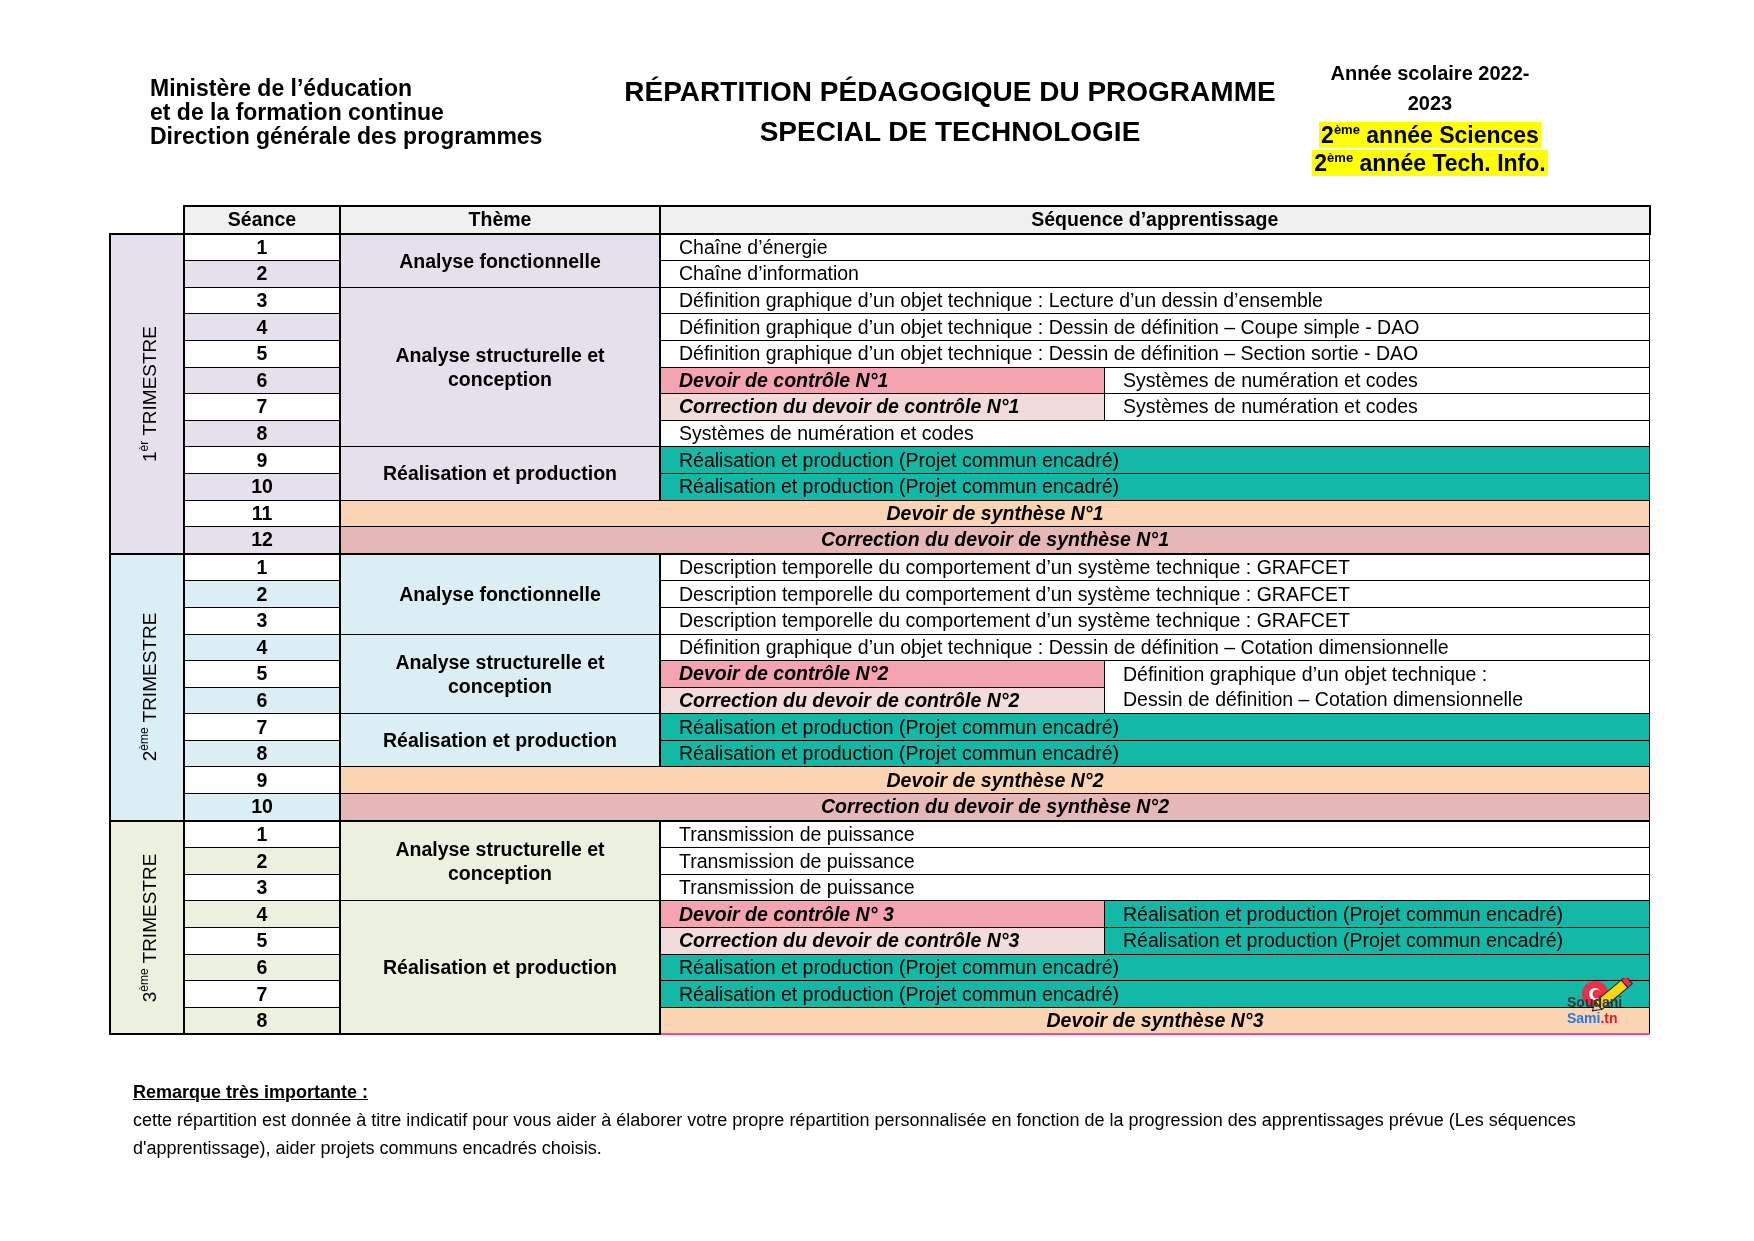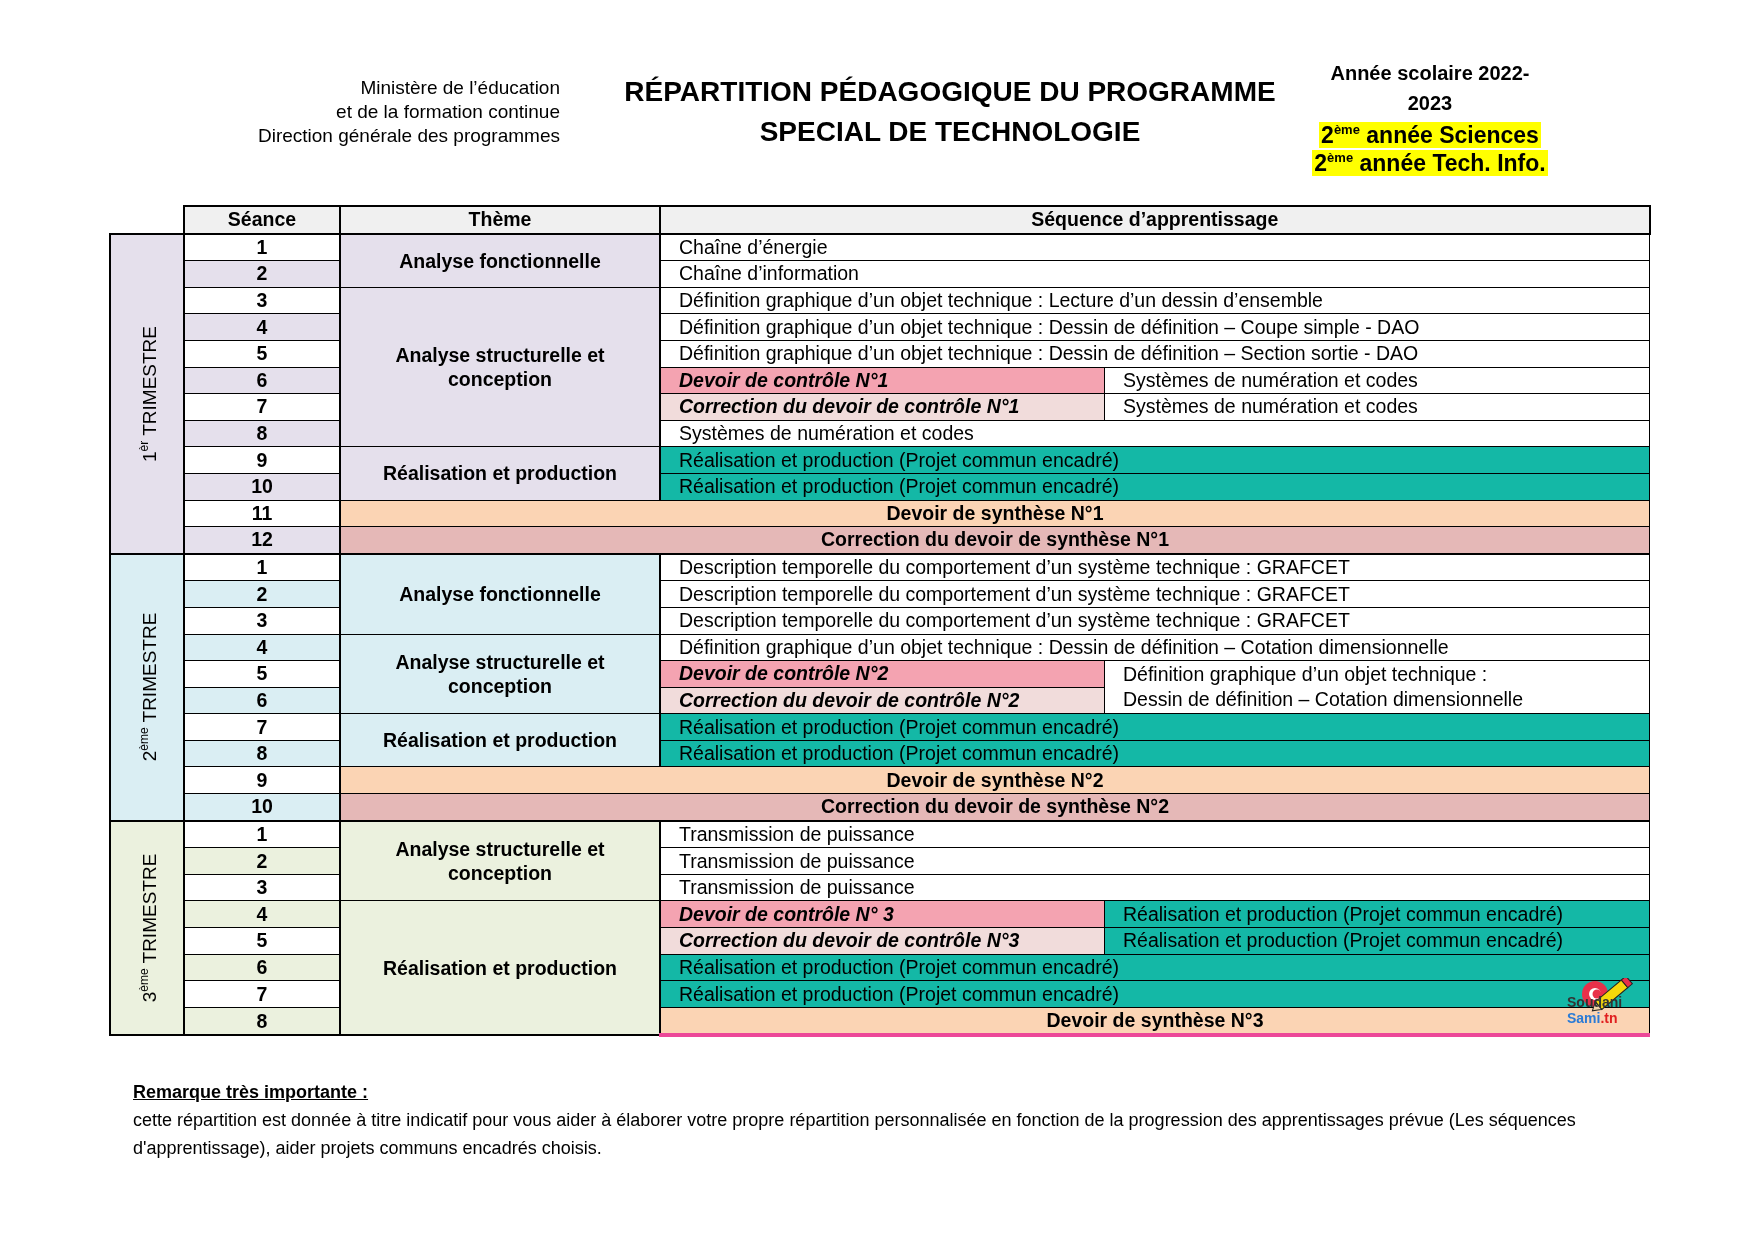--- a/index.html
+++ b/index.html
@@ -1,34 +1,34 @@
 <!DOCTYPE html>
 <html><head>
 <meta charset="utf-8">
 <style>
   html,body{margin:0;padding:0;background:#fff;}
   body{width:1754px;height:1241px;position:relative;overflow:hidden;font-family:"Liberation Sans",sans-serif;color:#000;}
-  .hdr-left{position:absolute;left:150px;top:76px;width:410px;text-align:right;font-weight:normal;font-size:19px;line-height:24px;}
+  .hdr-left{position:absolute;left:150px;top:76px;width:410px;text-align:left;font-weight:bold;font-size:23px;line-height:24px;}
   .hdr-title{position:absolute;left:600px;top:72px;width:700px;text-align:center;font-weight:bold;font-size:28px;line-height:40px;}
   .hdr-right{position:absolute;left:1310px;top:58px;width:240px;text-align:center;font-weight:bold;}
   .hdr-right .year{font-size:20px;line-height:30px;}
   .hdr-right .lvl{font-size:23px;line-height:24px;}
   .hl{background:#ffff00;padding:0 2px;}
   .hl sup{font-size:13px;}
 
   table.main{position:absolute;left:109px;top:205px;border-collapse:collapse;table-layout:fixed;font-size:19.5px;}
   table.main td, table.main th{border:1px solid #000;padding:0;height:25.6px;line-height:25px;overflow:hidden;white-space:nowrap;}
   table.main th{background:#f0f0f0;font-weight:bold;border:2px solid #000;}
   .c-tri{width:72px;border:2px solid #000 !important;position:relative;}
   .c-sea{width:154px;text-align:center;font-weight:bold;border-left:2px solid #000 !important;border-right:2px solid #000 !important;}
   .c-theme{width:318px;text-align:center;font-weight:bold;white-space:normal !important;line-height:24px !important;border-right:2px solid #000 !important;}
   .c-seq{padding-left:18px !important;}
   .c-seq-a{width:425px;}
   .c-seq-b{padding-left:18px !important;}
-  .c-span{text-align:center;font-weight:bold;}
+  .c-span{text-align:center;font-weight:bold;font-style:italic;}
   .ctrl{background:#f4a3b1;font-weight:bold;font-style:italic;}
   .corr{background:#f1dcdb;font-weight:bold;font-style:italic;}
   .synth{background:#fbd4b4;}
   .csynth{background:#e5b8b7;}
   .blue{background:#14b8a6;}
   .white{background:#ffffff;}
   .t1{background:#e5e0ec;}
   .t2{background:#daeef3;}
   .t3{background:#ebf1de;}
   .vert{position:absolute;left:50%;top:50%;transform:translate(-50%,-50%) rotate(-90deg);white-space:nowrap;font-size:19px;}
@@ -226,21 +226,21 @@
     <tr>
       <td class="c-sea t3">6</td>
       <td colspan="2" class="c-seq blue">Réalisation et production (Projet commun encadré)</td>
     </tr>
     <tr>
       <td class="c-sea white">7</td>
       <td colspan="2" class="c-seq blue">Réalisation et production (Projet commun encadré)</td>
     </tr>
     <tr style="border-bottom:2px solid #000;">
       <td class="c-sea t3" style="border-bottom:2px solid #000;">8</td>
-      <td colspan="3" class="c-span synth" style="border-bottom:4px solid #ec4899;">Devoir de synthèse N°3</td>
+      <td colspan="3" class="c-span synth" style="border-bottom:2px solid #ec4899;">Devoir de synthèse N°3</td>
     </tr>
   </tbody>
 </table>
 
 <div class="logo">
   <svg width="100" height="36" viewBox="0 0 100 36">
     <circle cx="30" cy="16" r="13" fill="#e8304a"></circle>
     <circle cx="30" cy="16" r="6" fill="#fff"></circle>
     <circle cx="32" cy="16" r="4.5" fill="#e8304a"></circle>
     <g transform="rotate(-40 45 18)">

